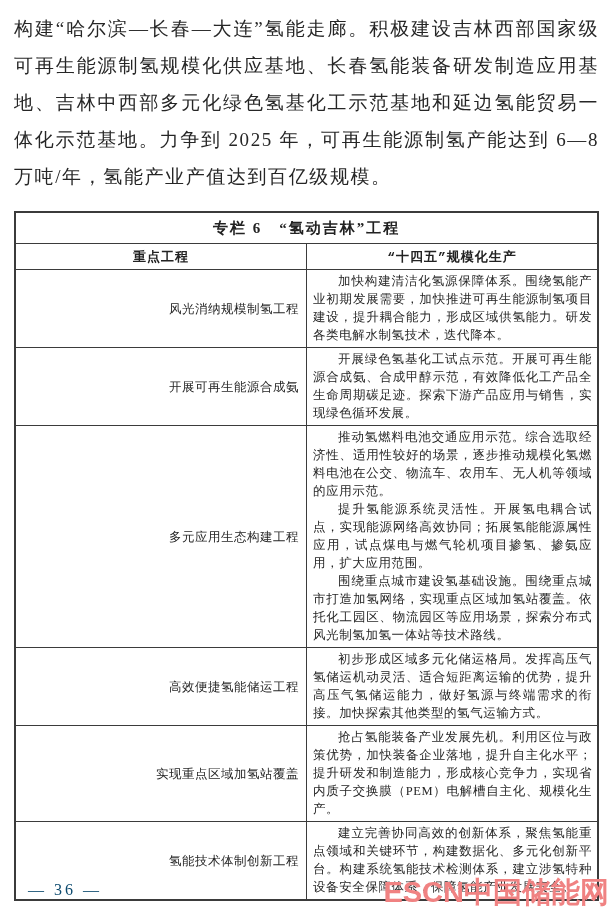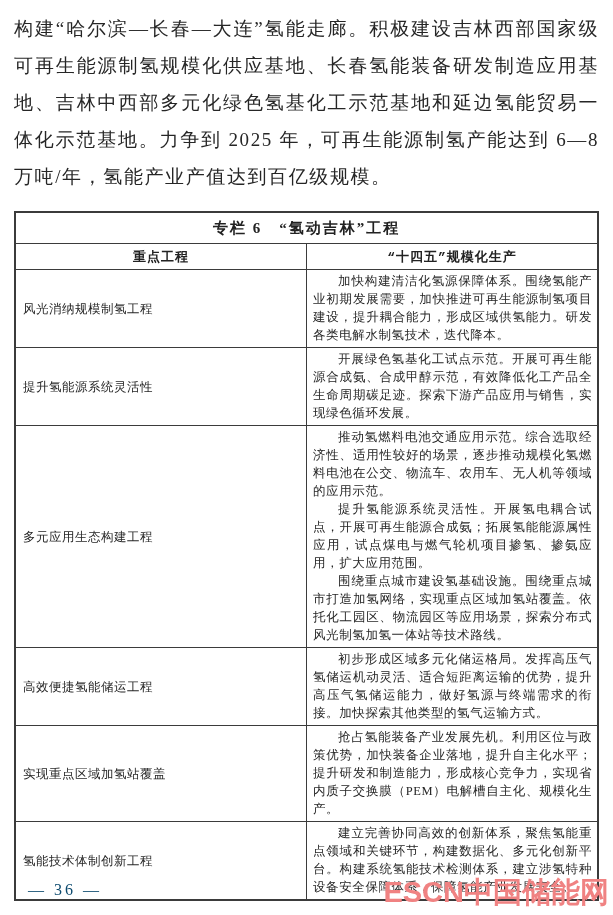--- a/index.html
+++ b/index.html
@@ -46,21 +46,21 @@
     font-weight:bold;
     font-size:13px;
     text-align:center;
     height:23px;
     letter-spacing:1px;
     color:#222;
     font-family:Liberation Mono, monospace;
   }
   td.proj {
     width:84px;
-    text-align:left;
+    text-align:right;
     font-size:12.5px;
     line-height:18px;
     letter-spacing:0.5px;
     padding:2px 7px;
   }
   td.tasks {
     font-size:12.5px;
     line-height:18px;
     letter-spacing:0.6px;
     text-align:justify;
@@ -106,31 +106,31 @@
       </tr>
 
       <tr>
         <td class="proj">风光消纳规模制氢工程</td>
         <td class="tasks">
           <p>加快构建清洁化氢源保障体系。围绕氢能产业初期发展需要，加快推进可再生能源制氢项目建设，提升耦合能力，形成区域供氢能力。研发各类电解水制氢技术，迭代降本。</p>
         </td>
       </tr>
 
       <tr>
-        <td class="proj">提升氢能源系统灵活性</td>
+        <td class="proj">开展可再生能源合成氨</td>
         <td class="tasks">
           <p>开展绿色氢基化工试点示范。开展可再生能源合成氨、合成甲醇示范，有效降低化工产品全生命周期碳足迹。探索下游产品应用与销售，实现绿色循环发展。</p>
         </td>
       </tr>
 
       <tr>
         <td class="proj">多元应用生态构建工程</td>
         <td class="tasks">
           <p>推动氢燃料电池交通应用示范。综合选取经济性、适用性较好的场景，逐步推动规模化氢燃料电池在公交、物流车、农用车、无人机等领域的应用示范。</p>
-          <p>提升氢能源系统灵活性。开展氢电耦合试点，开展可再生能源合成氨；拓展氢能能源属性应用，试点煤电与燃气轮机项目掺氢、掺氨应用，扩大应用范围。</p>
+          <p>提升氢能源系统灵活性。开展氢电耦合试点，实现能源网络高效协同；拓展氢能能源属性应用，试点煤电与燃气轮机项目掺氢、掺氨应用，扩大应用范围。</p>
           <p>围绕重点城市建设氢基础设施。围绕重点城市打造加氢网络，实现重点区域加氢站覆盖。依托化工园区、物流园区等应用场景，探索分布式风光制氢加氢一体站等技术路线。</p>
         </td>
       </tr>
 
       <tr>
         <td class="proj">高效便捷氢能储运工程</td>
         <td class="tasks">
           <p>初步形成区域多元化储运格局。发挥高压气氢储运机动灵活、适合短距离运输的优势，提升高压气氢储运能力，做好氢源与终端需求的衔接。加快探索其他类型的氢气运输方式。</p>
         </td>
       </tr>

